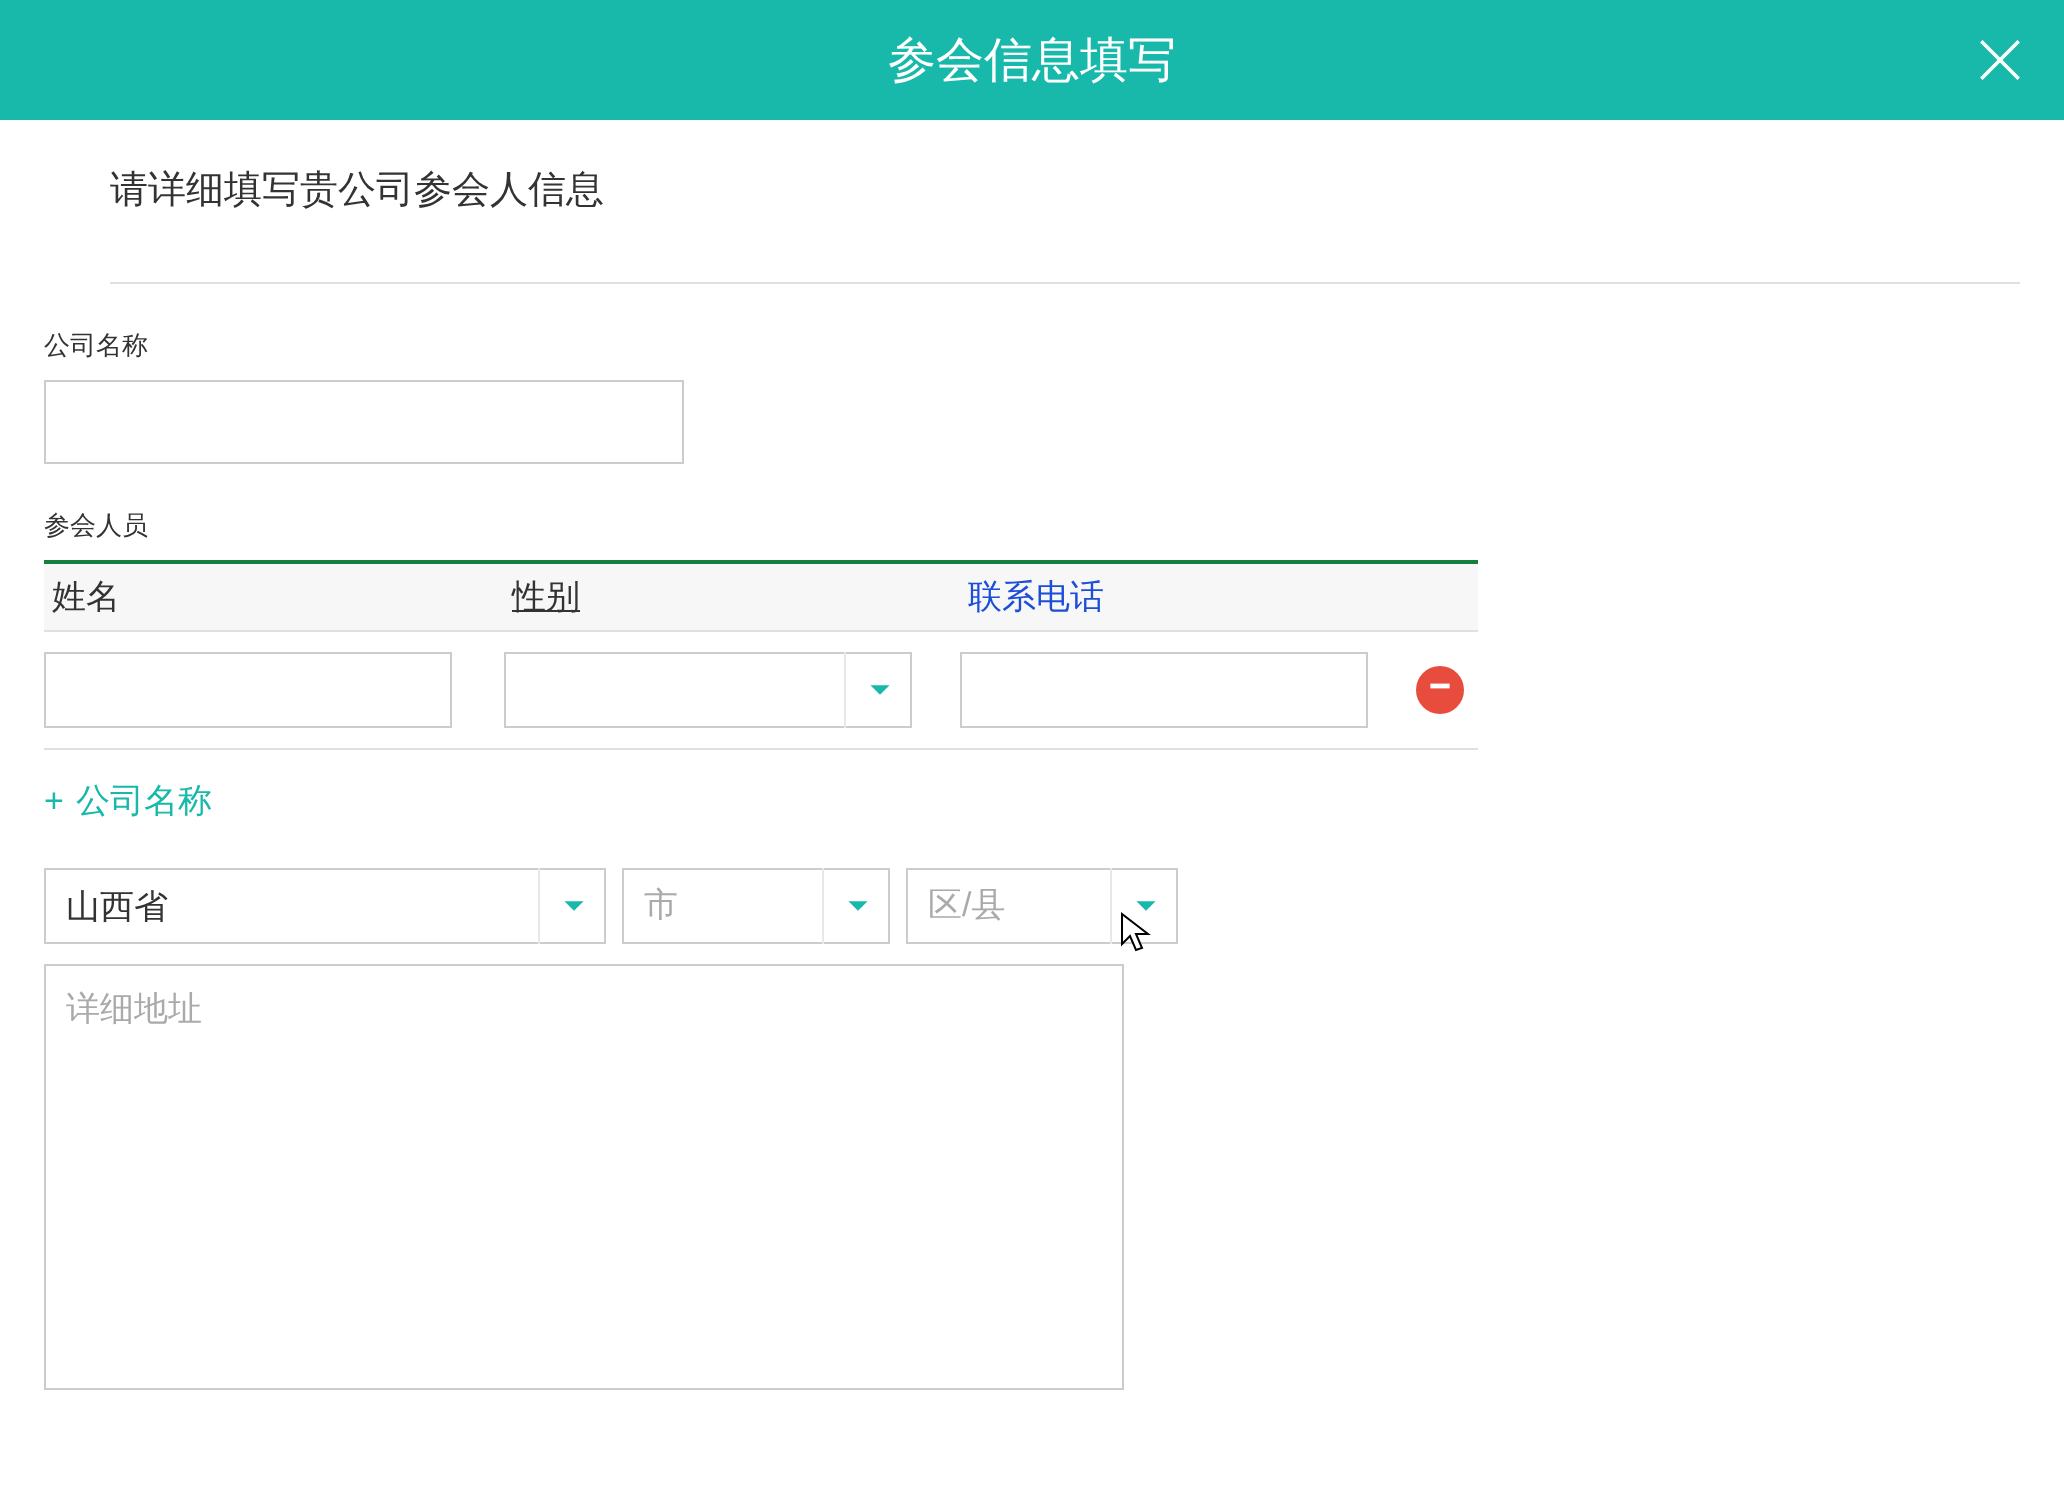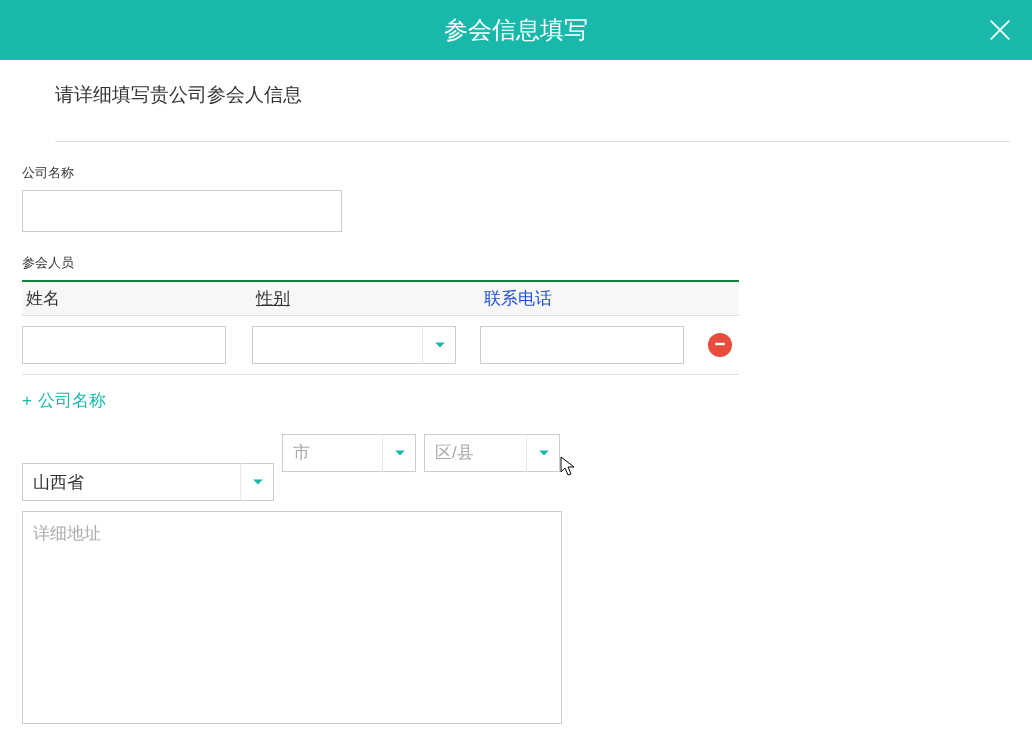--- a/index.html
+++ b/index.html
@@ -155,21 +155,21 @@
       font-weight: 400;
     }
     .address-row {
       display: flex;
       gap: 8px;
       margin-top: 8px;
     }
     .addr-select {
       position: relative;
     }
-    .addr-province { width: 252px; margin-top: 29px; }
+    .addr-province { width: 281px; }
     .addr-city { width: 134px; }
     .addr-district { width: 136px; }
     .addr-input {
       width: 100%;
       height: 38px;
       border: 1px solid #ccc;
       padding: 0 36px 0 10px;
       font-size: 17px;
       outline: none;
       cursor: pointer;

